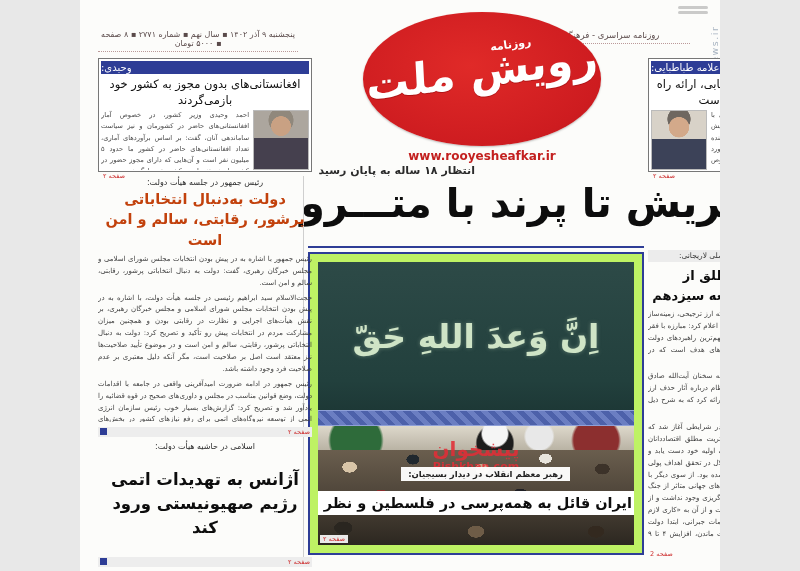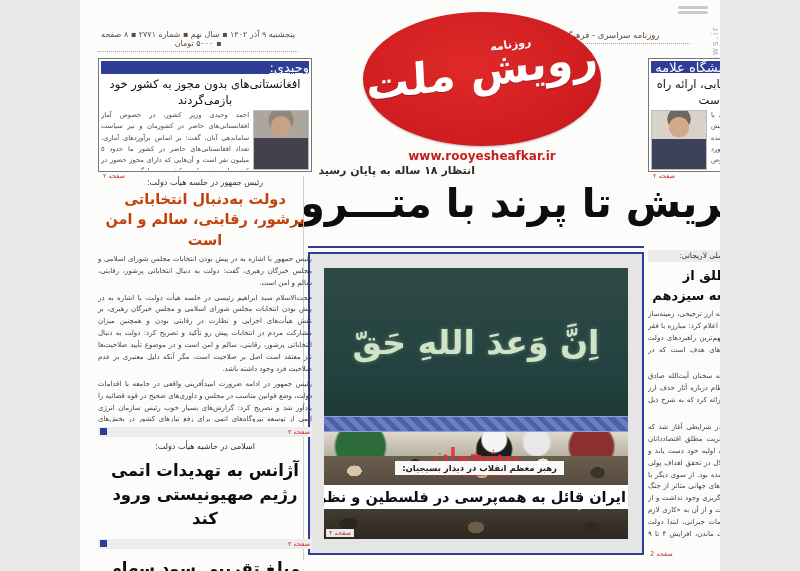--- a/index.html
+++ b/index.html
@@ -26,22 +26,22 @@
   .masthead .logo{position:absolute;top:34px;left:0;right:0;text-align:center;color:#fff;
             font-size:43px;font-weight:bold;transform:rotate(-7deg) skewX(-4deg);
             text-shadow:0 1px 0 rgba(120,0,0,.4);white-space:nowrap;}
   .site-url{position:absolute;left:283px;top:149px;width:238px;text-align:center;
             color:#c3201f;font-weight:bold;font-size:12px;}
 
   
   .newsbox{position:absolute;top:58px;width:214px;height:114px;background:#fff;
            border:1px solid #777;padding:2px;box-sizing:border-box;}
   .newsbox.left{left:18px;}  .newsbox.right{left:568px;}
-  .boxbar{background:#2e3d96;color:#fff;font-size:13px;height:13px;line-height:13px;
-          text-align:right;overflow:hidden;white-space:nowrap;text-decoration:underline;}
+  .boxbar{background:#2e3d96;color:#fff;font-size:10px;height:13px;line-height:13px;
+          text-align:left;overflow:hidden;white-space:nowrap;}
   .boxhead{font-size:11.5px;font-weight:normal;color:#101010;text-align:center;
            line-height:1.35;margin:3px 2px 2px;}
   .boxrow{display:flex;gap:4px;margin-top:1px;}
   .portrait{width:56px;height:60px;flex:none;border:1px solid #bbb;box-sizing:border-box;}
   .portrait.vahidi{background:
       radial-gradient(circle at 50% 26%, #c9a183 0 19%, rgba(0,0,0,0) 20%),
       radial-gradient(circle at 50% 16%, #90887c 0 22%, rgba(0,0,0,0) 23%),
       linear-gradient(180deg,#aca69e 0 46%,#45404e 46%);}
   .portrait.mokhber{background:
       radial-gradient(circle at 50% 28%, #d3a98a 0 20%, rgba(0,0,0,0) 21%),
@@ -53,21 +53,21 @@
 
   
   .lead-kicker{position:absolute;top:164px;right:245px;font-size:11px;font-weight:600;color:#2b2b2b;}
   .lead-headline{position:absolute;top:179px;left:220px;width:568px;text-align:left;
                  font-size:40px;font-weight:bold;color:#0d0d0d;line-height:1.2;
                  letter-spacing:-1px;white-space:nowrap;}
   .lead-rule{position:absolute;left:228px;top:246px;width:336px;height:2px;background:#2e3d96;}
 
   
   .mainphoto{position:absolute;left:228px;top:252px;width:336px;height:303px;
-             border:2px solid #2e3d96;background:#e5e5e5;padding:14px;box-sizing:border-box;}
+             border:2px solid #2e3d96;background:#bef264;padding:8px;box-sizing:border-box;}
   .ph-wrap{position:relative;width:100%;height:100%;overflow:hidden;}
   .ph-callig{height:148px;background:linear-gradient(180deg,#2d4a47 0%,#22403d 80%,#1d3836 100%);
              display:flex;align-items:center;justify-content:center;}
   .ph-callig span{color:#cfe4c6;font-size:33px;font-weight:bold;direction:rtl;
                   text-shadow:0 0 4px rgba(207,228,198,.35);}
   .ph-tiles{height:14px;border-top:1px solid #8fa0d8;border-bottom:1px solid #8fa0d8;
             background:repeating-linear-gradient(45deg,#4d61aa 0 5px,#6b7ec2 5px 10px);}
   .ph-stage{height:26px;background:linear-gradient(180deg,#ddd8cb,#bdb7a8);
             background-image:
               radial-gradient(circle at 56% 30%, #f5f5f5 0 7%, rgba(0,0,0,0) 8%),
@@ -101,21 +101,21 @@
               text-align:center;font-size:14.5px;font-weight:bold;color:#0d0d0d;
               padding:4px 2px;white-space:nowrap;overflow:hidden;}
   .ph-pageref{position:absolute;left:2px;bottom:2px;background:rgba(255,255,255,.9);
               color:#cc2a2a;font-size:6.5px;padding:0 3px;}
 
   
   .colL{position:absolute;left:18px;top:176px;width:214px;}
   .divider{position:absolute;left:223px;top:176px;width:1px;height:384px;background:#cfcfcf;}
   .kicker{font-size:8px;color:#2b2b2b;text-align:center;margin:2px 0;}
   .headA{font-size:14.5px;font-weight:bold;color:#c2410c;text-align:center;line-height:1.4;margin:1px 0 4px;}
-  .headB{font-size:16.5px;font-weight:bold;color:#0d0d0d;text-align:center;line-height:1.45;margin:8px 0;}
+  .headB{font-size:16.5px;font-weight:bold;color:#0d0d0d;text-align:center;line-height:1.45;margin:17px 0;}
   .bodytxt{font-size:7px;color:#3d3d3d;text-align:justify;line-height:1.7;direction:rtl;}
   .bodytxt p{margin:0 0 3px;}
   .clampL{height:168px;overflow:hidden;}
   .pagebar{display:flex;align-items:center;justify-content:space-between;background:#ededed;
            height:10px;padding:0 2px;margin:5px 0;}
   .pagebar .pref{color:#cc2a2a;font-size:6.5px;direction:rtl;}
   .pagebar .sq{width:7px;height:7px;background:#2e3d96;}
 
   .colR{position:absolute;left:568px;top:250px;width:214px;height:310px;}
   .colR .kbar{background:#ececec;font-size:7.5px;color:#333;text-align:center;height:12px;

